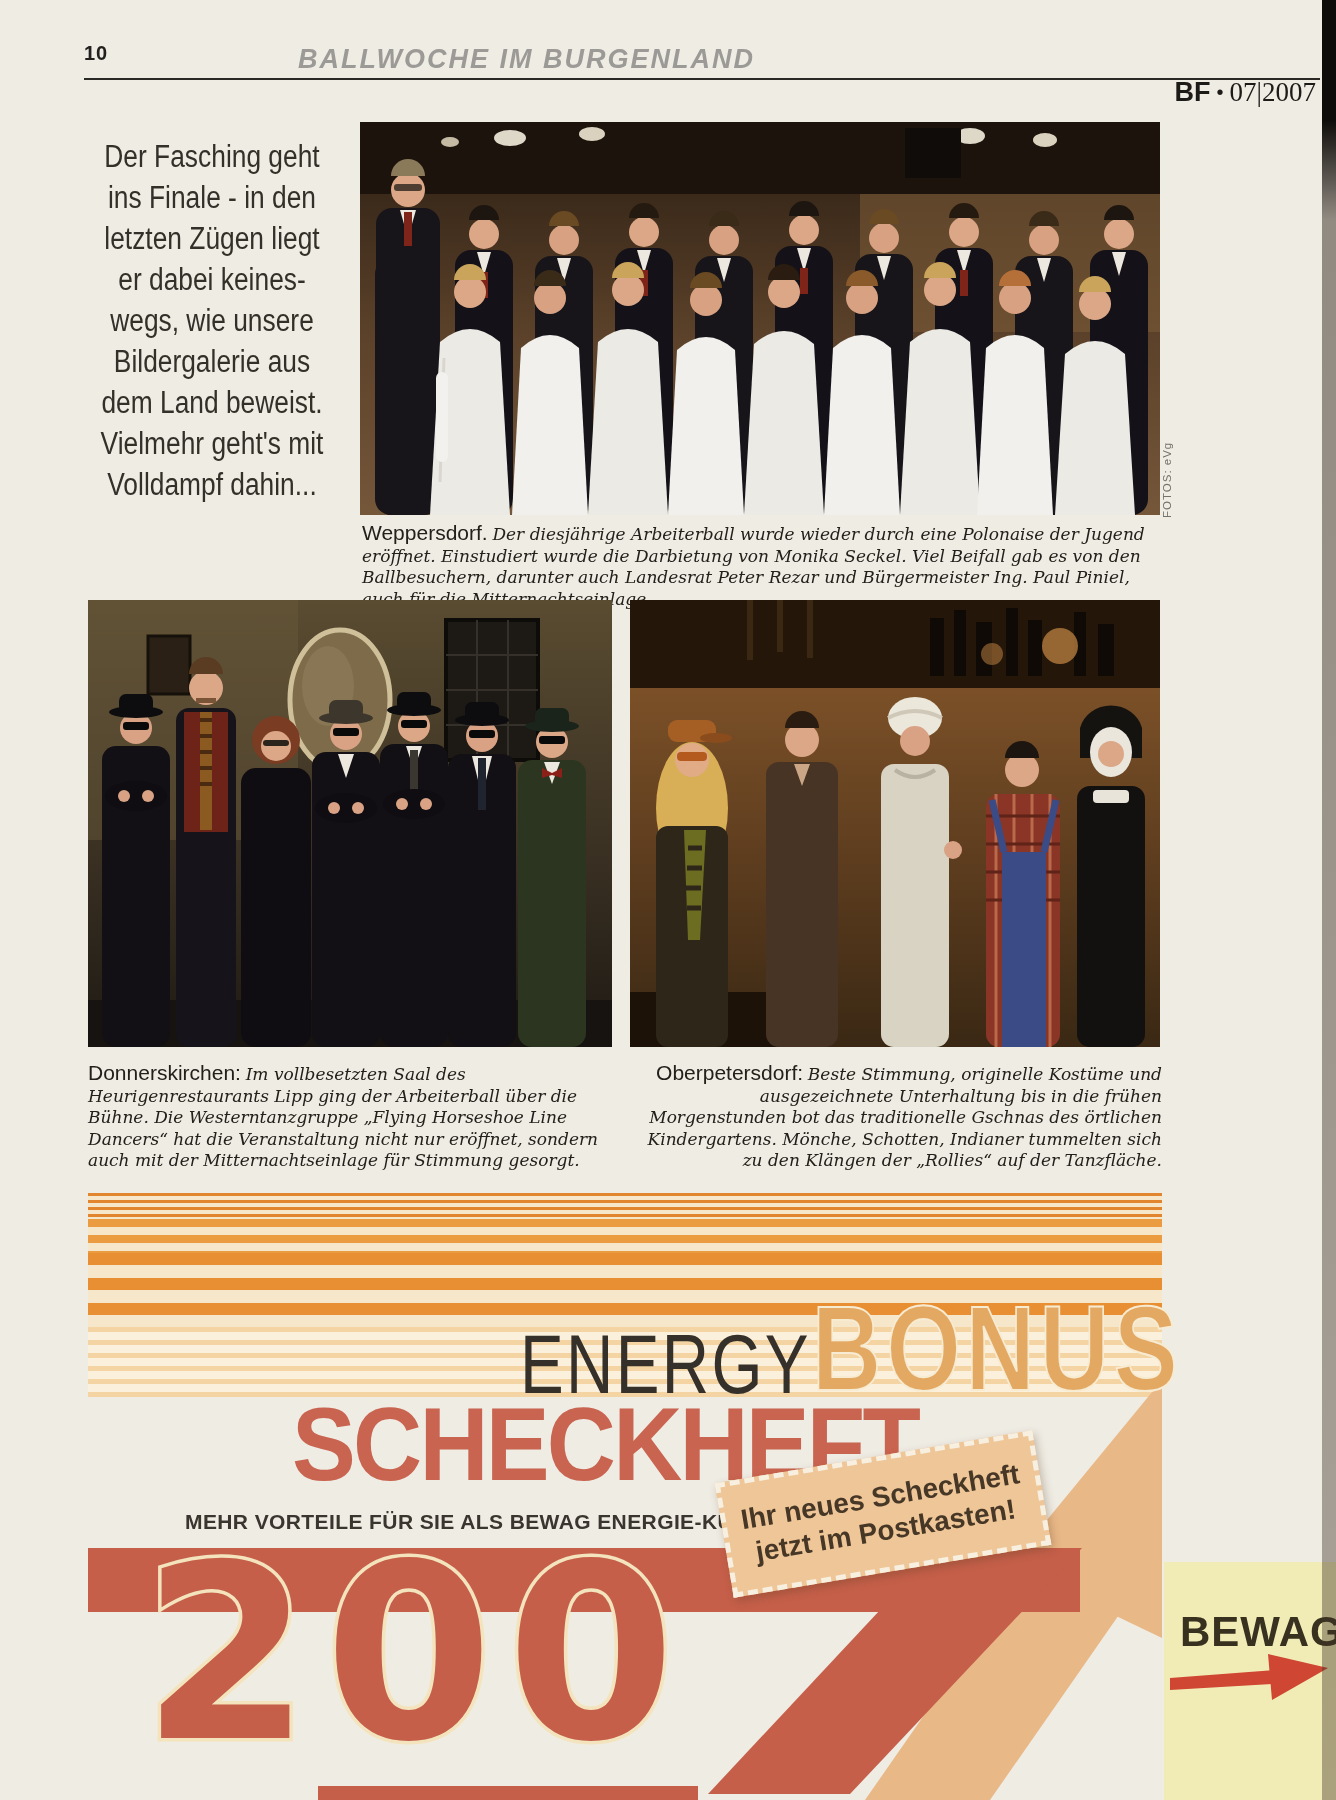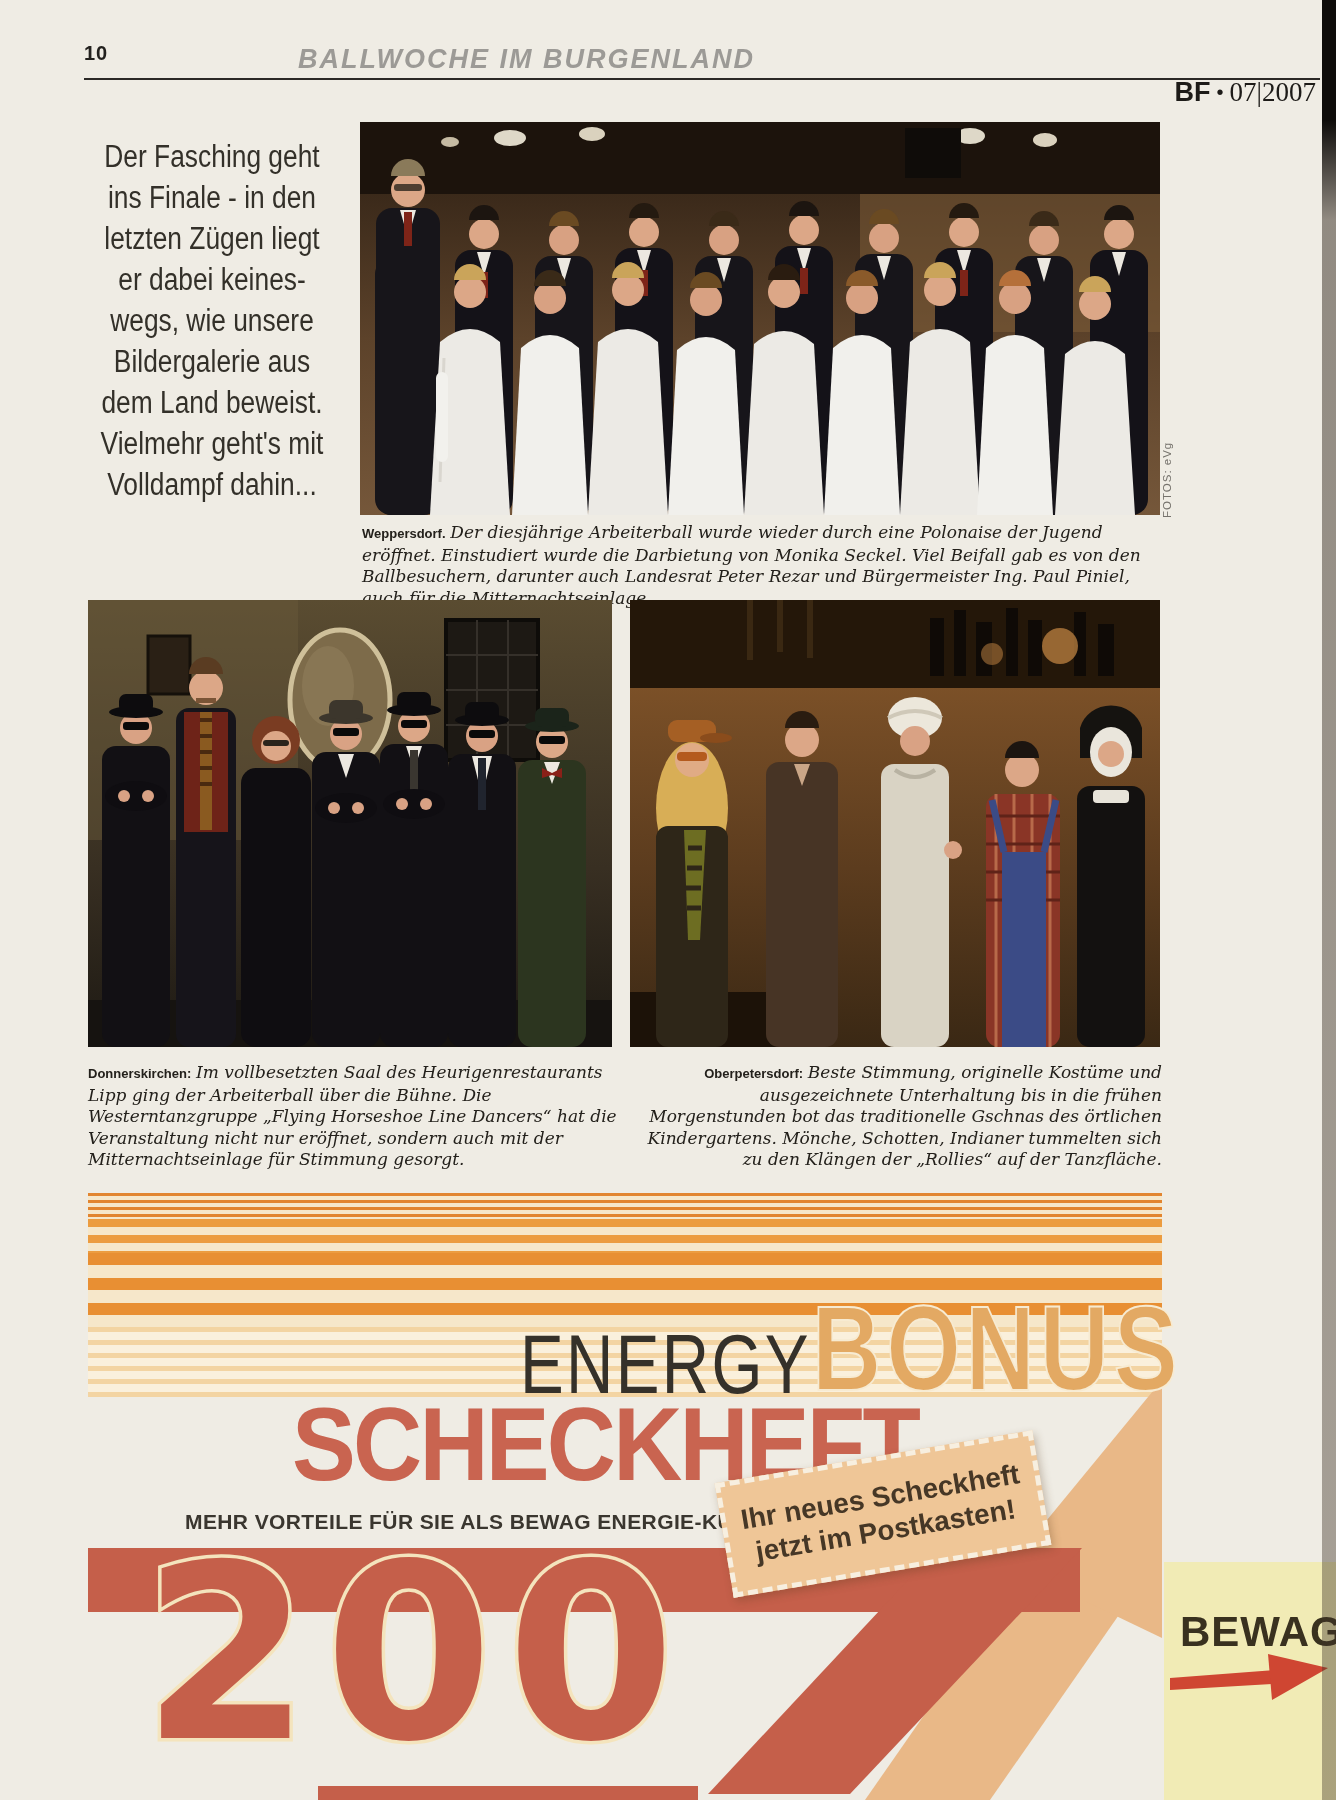--- a/index.html
+++ b/index.html
@@ -26,21 +26,21 @@
     transform:scaleX(0.85);transform-origin:50% 0;}
 
   
   .photo{background:#222;}
   .credit{left:1161px;top:388px;height:130px;
     writing-mode:vertical-rl;transform:rotate(180deg);
     font-size:11.5px;color:#75726c;letter-spacing:1px;}
 
   
   .caption{color:#23201b;font-size:17px;line-height:21.5px;}
-  .caption .lead{font-weight:bold;font-style:normal;font-family:"Liberation Sans",sans-serif;font-size:13px;}
+  .caption .lead{font-weight:normal;font-style:normal;font-family:"Liberation Sans",sans-serif;font-size:21px;}
   .caption .body{font-style:italic;font-family:"DejaVu Serif",serif;margin-top:44px;}
   .cap-top{left:362px;top:522px;width:798px;}
   .cap-left{left:88px;top:1062px;width:530px;}
   .cap-right{left:630px;top:1062px;width:532px;text-align:right;}
 
   
   .stripes{left:88px;top:1193px;width:1074px;height:204px;z-index:1;}
   .stripes .s1{height:26px;background:repeating-linear-gradient(180deg,#e2852f 0 3px,#f6e7ca 3px 7px);}
   .stripes .s2{height:34px;background:repeating-linear-gradient(180deg,#ec9c40 0 8px,#f6e7ca 8px 16px);}
   .stripes .s3{height:74px;background:repeating-linear-gradient(180deg,#e88f33 0 12px,#f6e7ca 12px 25px);}

